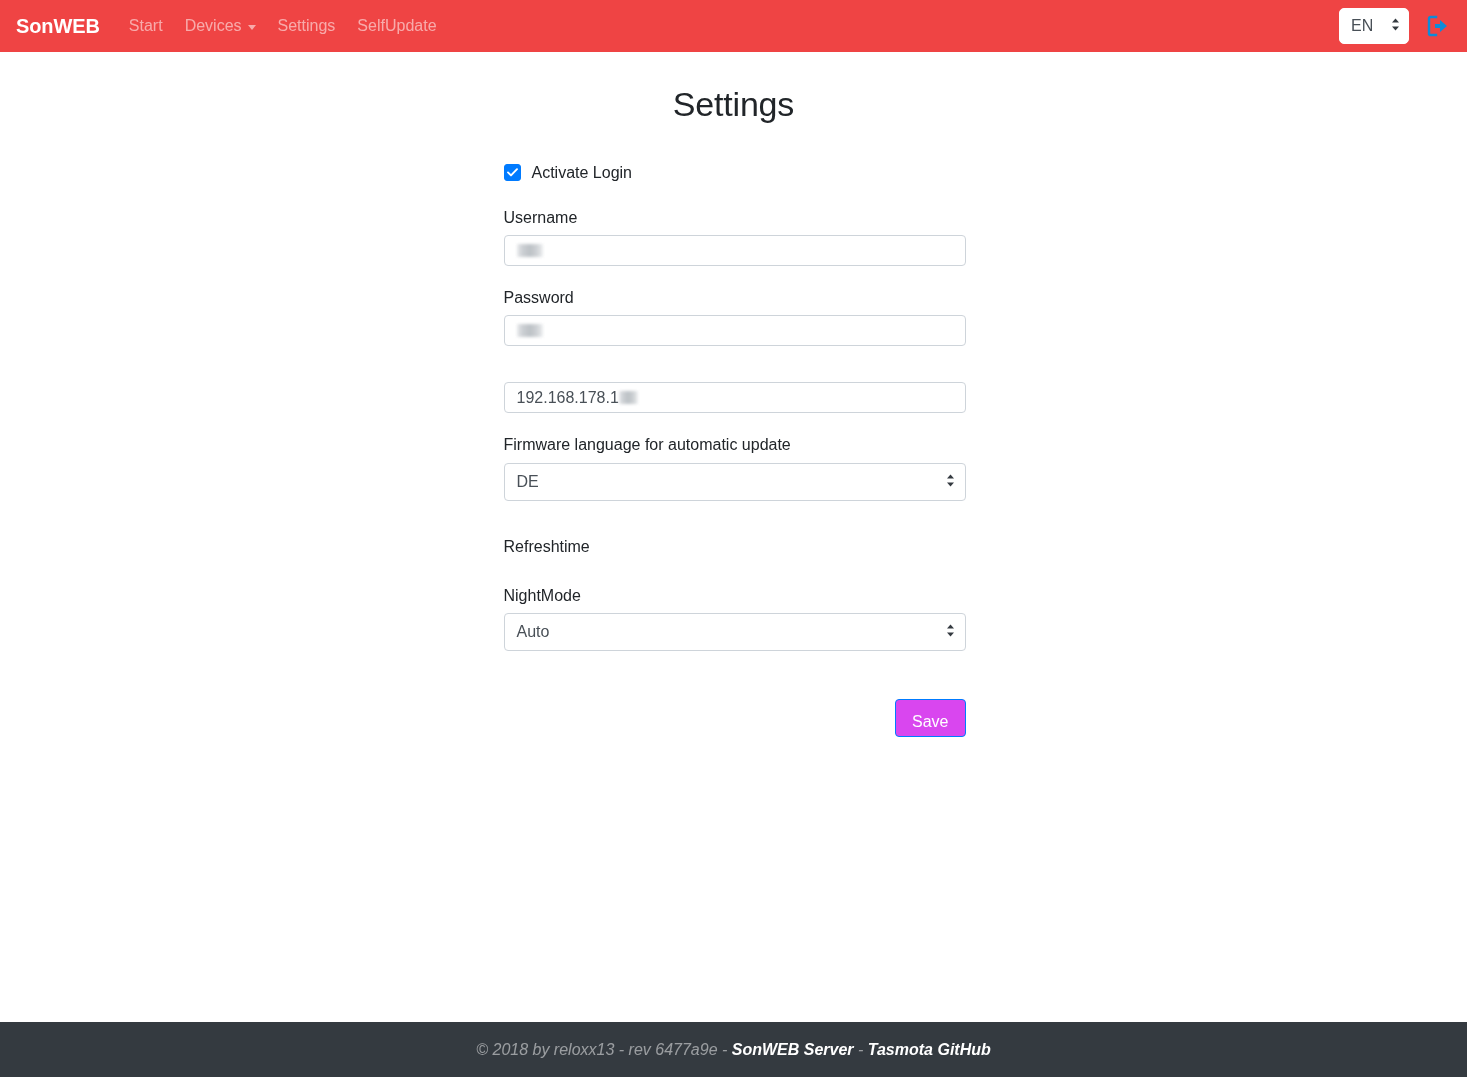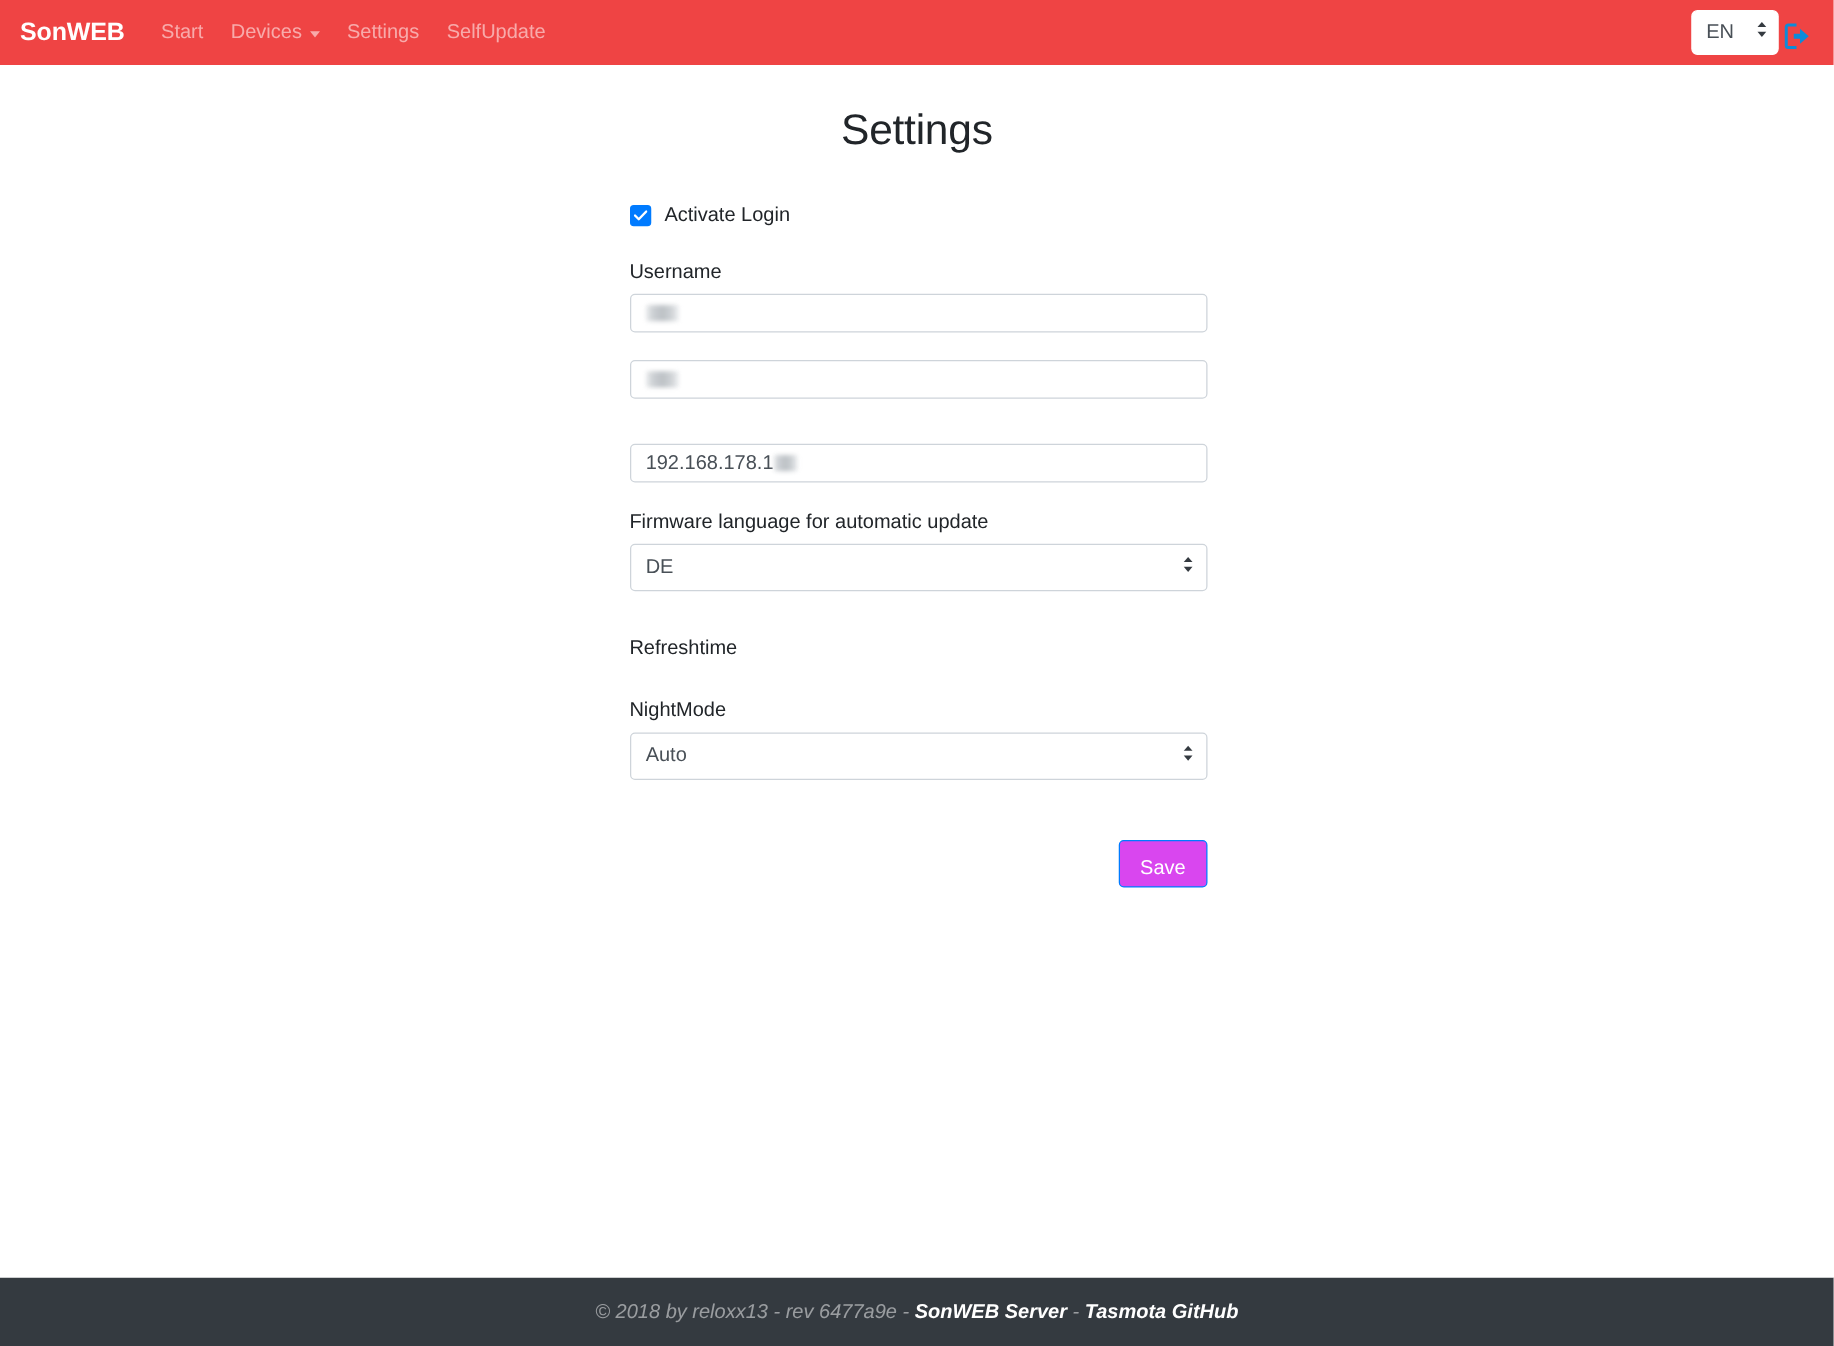--- a/index.html
+++ b/index.html
@@ -62,21 +62,22 @@
     border-top: 5px solid rgba(255,255,255,0.55);
     border-right: 4px solid transparent;
     border-left: 4px solid transparent;
     border-bottom: 0;
     position: relative;
     top: 1px;
   }
   .nav-right {
     margin-left: auto;
     display: flex;
-    align-items: flex-end;
+    align-items: center;
+    gap: 14px;
     text-decoration: underline;
   }
   .lang-select {
     appearance: none;
     -webkit-appearance: none;
     background: #ffffff;
     border: 1px solid #ffffff;
     border-radius: 5px;
     color: #495057;
     font-size: 16px;
@@ -309,20 +310,21 @@
       </div>
 
       <label class="field-label">Username</label>
       <div class="input">
         <span class="txt"></span>
           <span class="redact" style="width:26px"></span>
       </div>
 
       <div class="gap-md"></div>
 
+      <label class="field-label">Password</label>
       <div class="input">
         <span class="txt"></span>
           <span class="redact" style="width:26px"></span>
       </div>
 
       <div class="gap-lg"></div>
 
       <div class="input">
         <span class="txt">192.168.178.1</span>
           <span class="redact" style="width:19px"></span>

